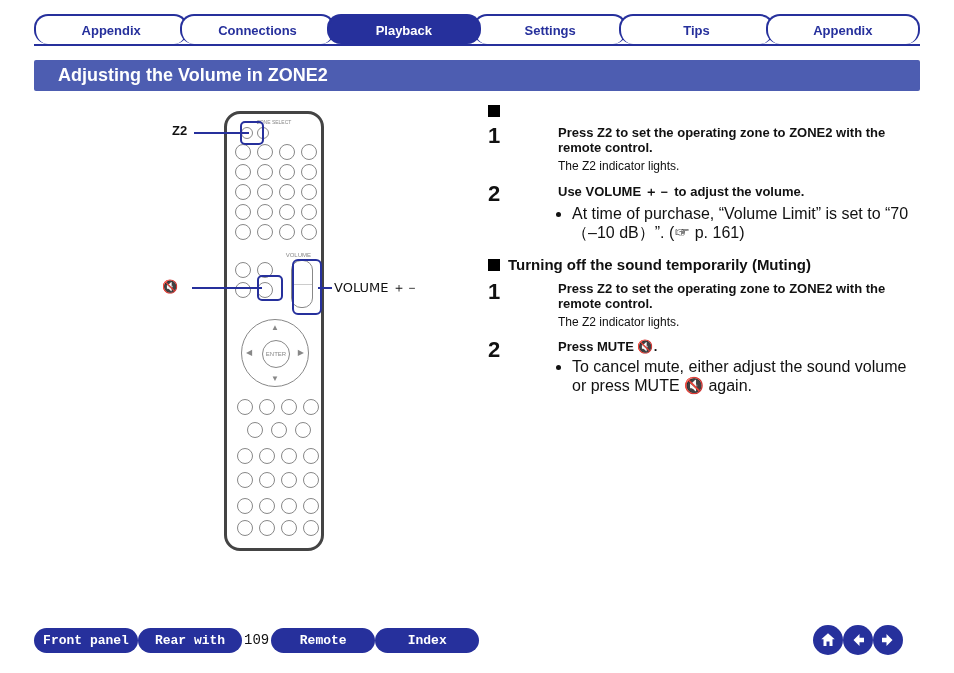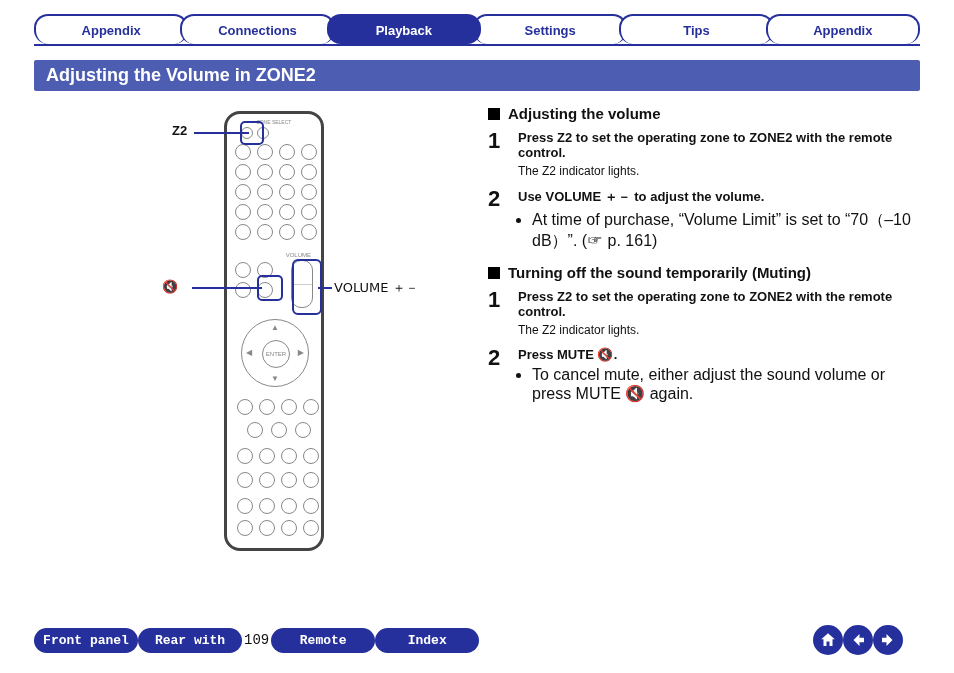--- a/index.html
+++ b/index.html
@@ -56,21 +56,21 @@
     color:#fff;
     z-index:2;
   }
 
   
   .titlebar{
     background:var(--bar);
     color:#fff;
     font-weight:700;
     font-size:18px;
-    padding:5px 12px;
+    padding:5px 24px;
     border-radius:2px;
     margin-bottom:10px;
   }
 
   
   .main{
     display:flex;
     gap:24px;
   }
   .left{
@@ -123,21 +123,21 @@
   }
 
   
   .sec-head{
     display:flex;align-items:center;gap:8px;
     font-size:15px;font-weight:700;margin:4px 0 8px 0;
   }
   .sq{width:12px;height:12px;background:#000;display:inline-block;flex:0 0 12px;}
   .step{display:flex;gap:12px;margin:2px 0 10px 0;}
   .step .num{font-size:22px;font-weight:700;flex:0 0 18px;line-height:1;}
-  .step .body{flex:1;}
+  .step .body{flex:1;margin-left:40px;}
   .step .body .title{font-weight:700;font-size:13px;margin-bottom:4px;}
   .step .body .desc{font-size:12px;}
   ul.note{margin:2px 0 0 14px;padding:0;font-size:16px;}
   ul.note li{margin:0 0 2px 0;}
 
   .pm{font-family:"DejaVu Sans",Arial,sans-serif;font-weight:400;}
   .muteicon{font-family:Arial,sans-serif;}
 
   
   .foot{
@@ -283,21 +283,20 @@
       <div class="lbl mute-lbl"><span class="muteicon">🔇</span></div>
       <div class="leader led-mute"></div>
       <div class="hl-mute"></div>
     </div>
   </div>
 
   <div class="right">
 
     <div class="sec-head">
       <span class="sq"></span>
-      <span>Adjusting the volume</span>
     </div>
 
     <div class="step">
       <div class="num">1</div>
       <div class="body">
         <div class="title">Press Z2 to set the operating zone to ZONE2 with the remote control.</div>
         <div class="desc">The Z2 indicator lights.</div>
       </div>
     </div>
 

